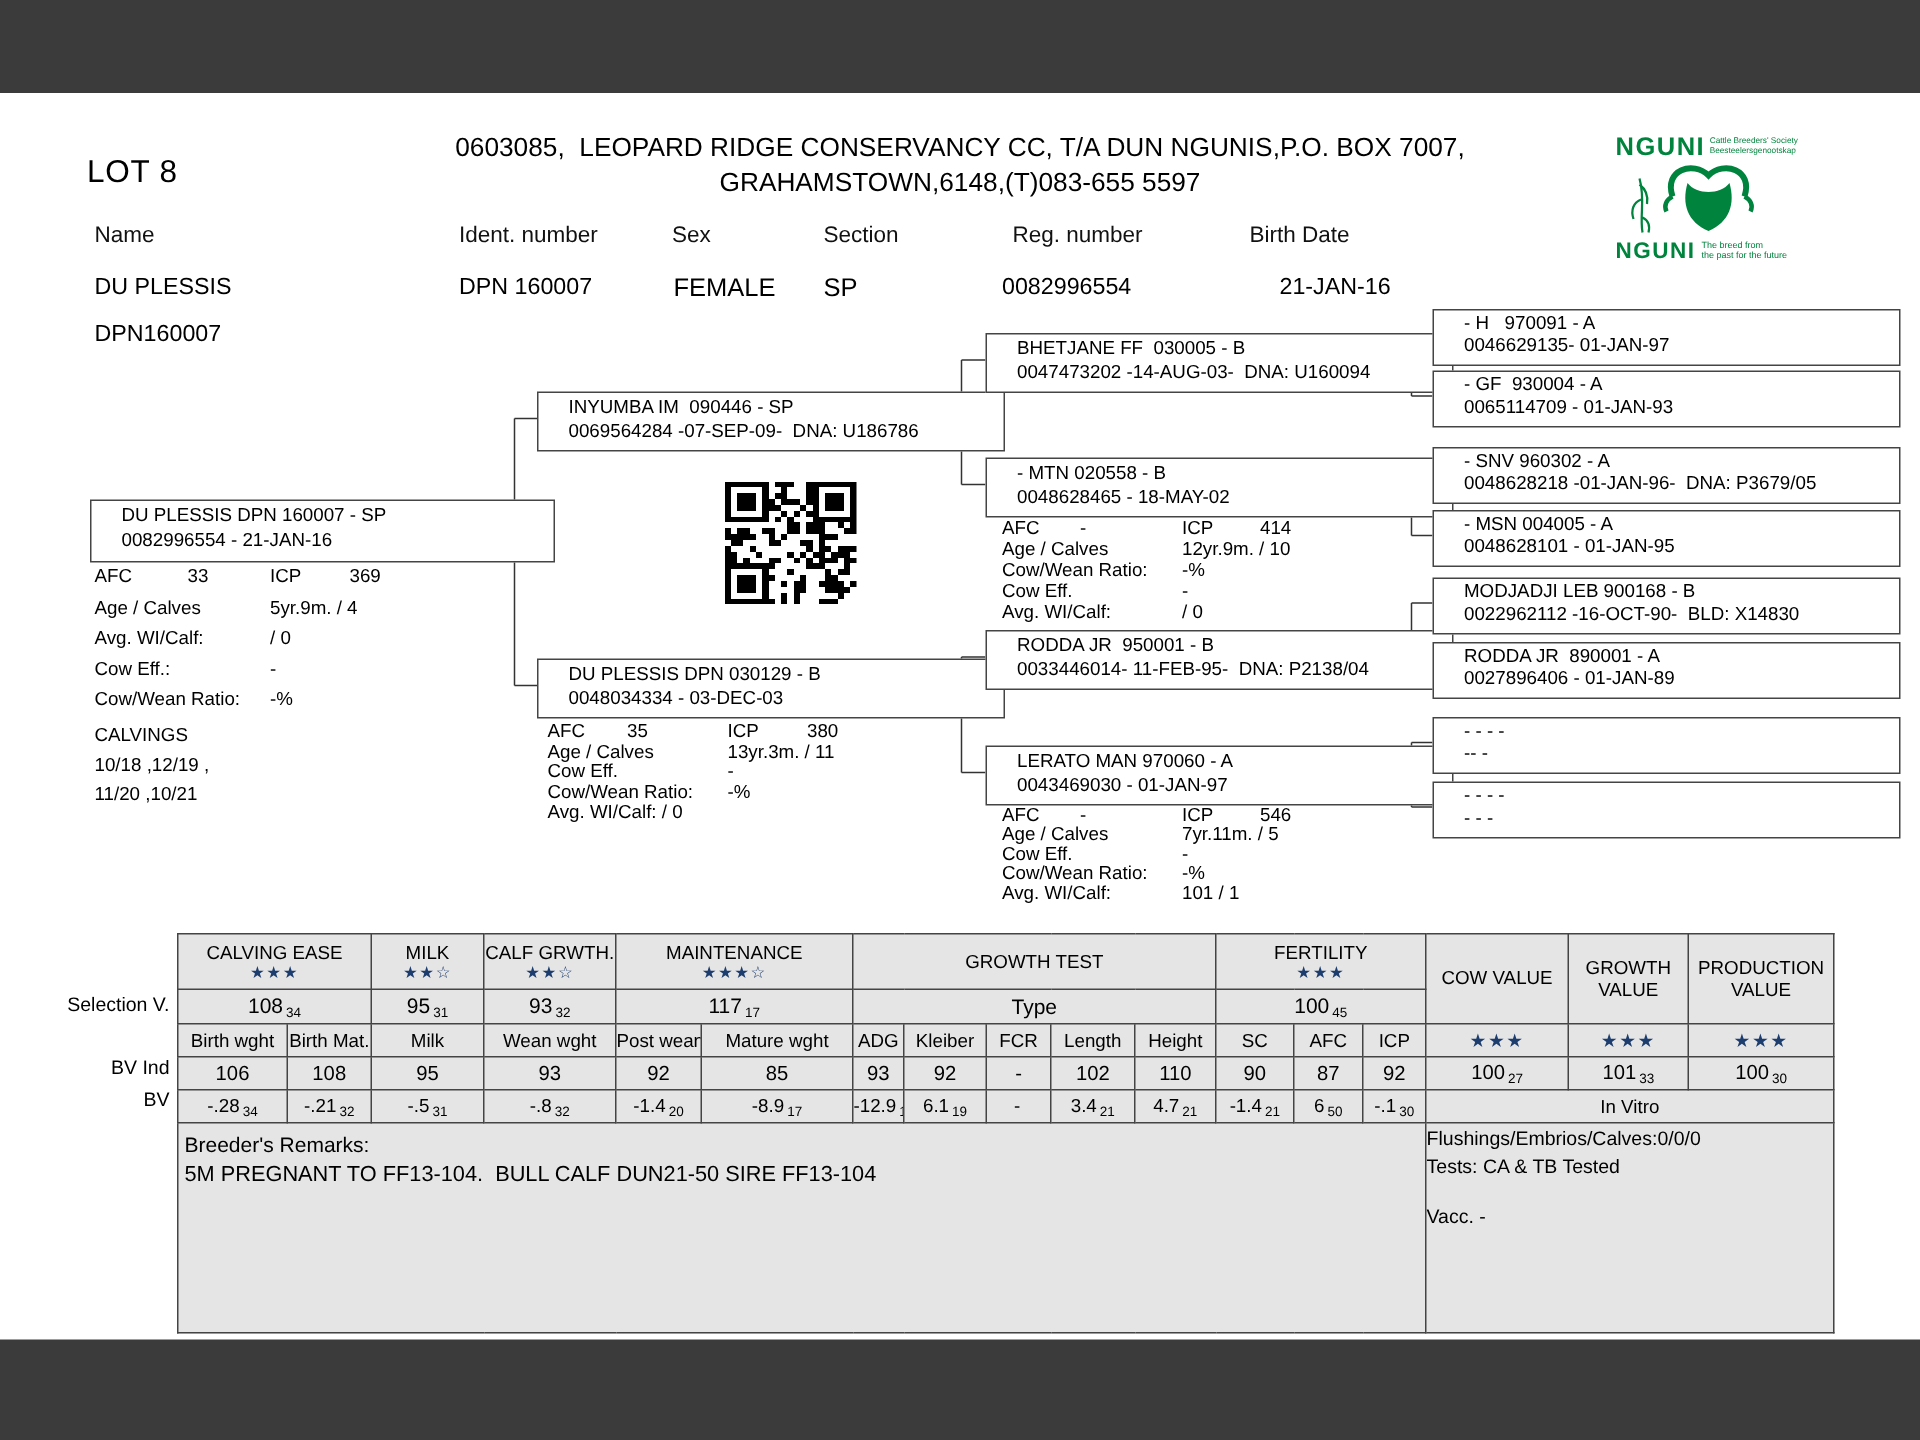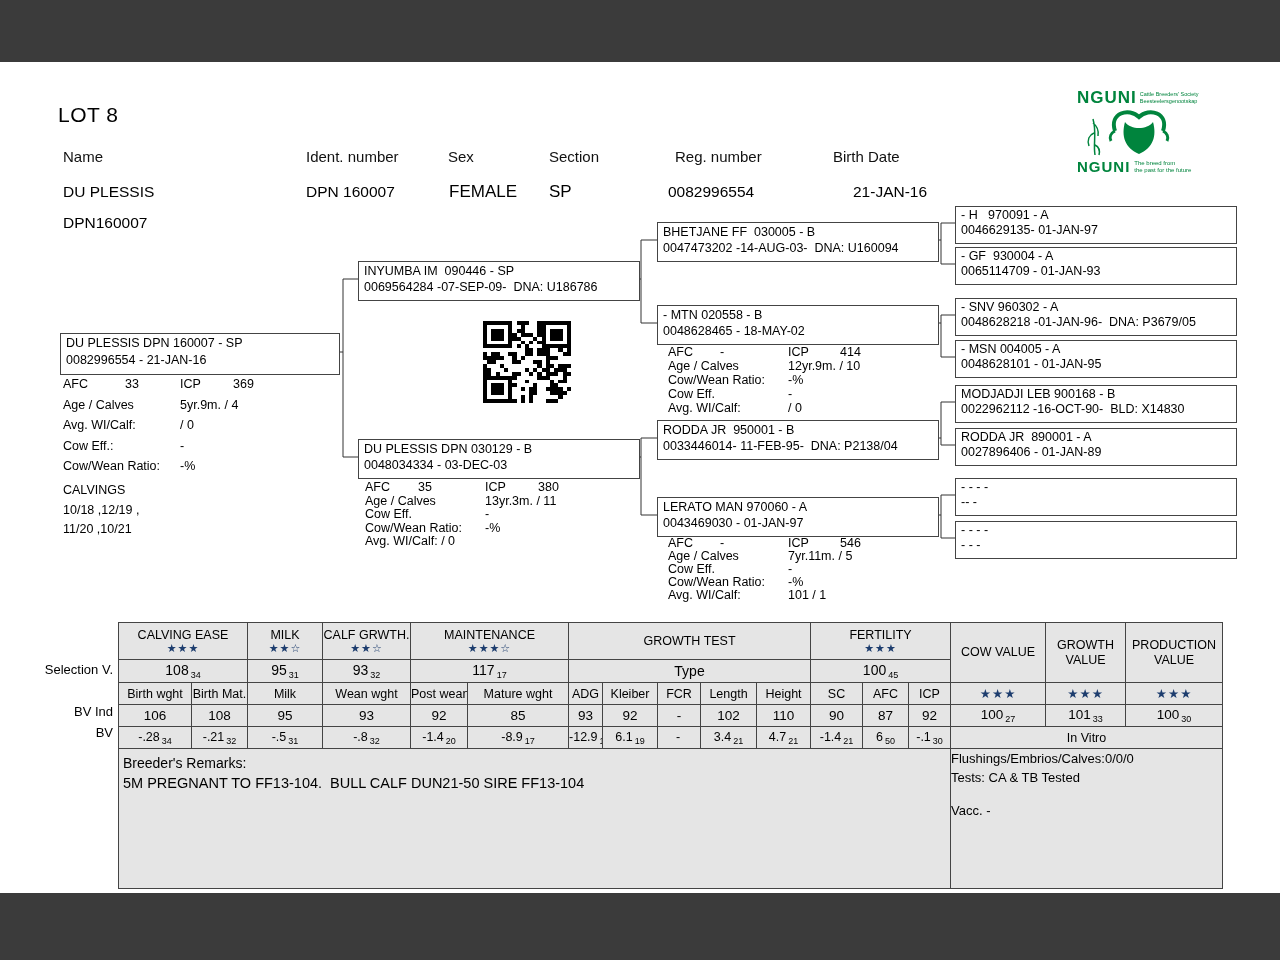--- a/index.html
+++ b/index.html
@@ -21,21 +21,21 @@
   .logo{left:1077px;top:88px;width:140px}
   .logo-row1{display:flex;gap:3px;align-items:flex-start}
   .logo-brand{font-size:17px;font-weight:bold;color:var(--green,#00843d);letter-spacing:1px}
   .logo-small{font-size:5.5px;line-height:6.5px;color:var(--green,#00843d);padding-top:3px;white-space:pre}
   .logo-bull{margin:-3px 0 0 6px}
   .logo-row2{display:flex;gap:4px;margin-top:-5px}
   .logo-brand2{font-size:15px;font-weight:bold;color:var(--green,#00843d);letter-spacing:1px}
   .logo-tag{font-size:6px;line-height:7px;color:var(--green,#00843d);padding-top:2px;white-space:pre}
 
   
-  .pbox{border:1px solid #444;width:270px;padding:1px 5px;font-size:12.5px;background:#fff}
+  .pbox{border:1px solid #444;width:270px;padding:1px 20px;font-size:12.5px;background:#fff}
   .pbox div{white-space:pre;overflow:hidden}
   .pbox.h36{height:36px;line-height:16px}
   .pbox.h34{height:34px;line-height:15px}
   .pbox.h38{height:38px;line-height:17px;width:268px}
   .connectors{left:0;top:0;pointer-events:none}
 
   .stats{font-size:12.5px}
   .stats .sr{display:flex;white-space:pre}
   .s-subject .sr{line-height:20.5px}
   .s-dam .sr{line-height:13.5px}
@@ -70,20 +70,22 @@
   .vaccline{margin-top:14px}
   .rowlabel{font-size:13px;width:75px;text-align:right;left:38px}
 </style>
 </head>
 <body>
 
 <div class="abs sheet"></div>
 
 <div class="abs lot">LOT 8</div>
 <div class="abs breeder">
+  <div>0603085,  LEOPARD RIDGE CONSERVANCY CC, T/A DUN NGUNIS,P.O. BOX 7007,</div>
+  <div>GRAHAMSTOWN,6148,(T)083-655 5597</div>
 </div>
 
 <div class="abs logo">
   <div class="logo-row1">
     <span class="logo-brand">NGUNI</span>
     <span class="logo-small"><span>Cattle Breeders' Society</span><br><span>Beesteelersgenootskap</span></span>
   </div>
   <div class="logo-bull">
     <svg width="104" height="54" viewBox="0 0 104 54">
       <g stroke="#00843d" fill="none" stroke-width="1.5">

